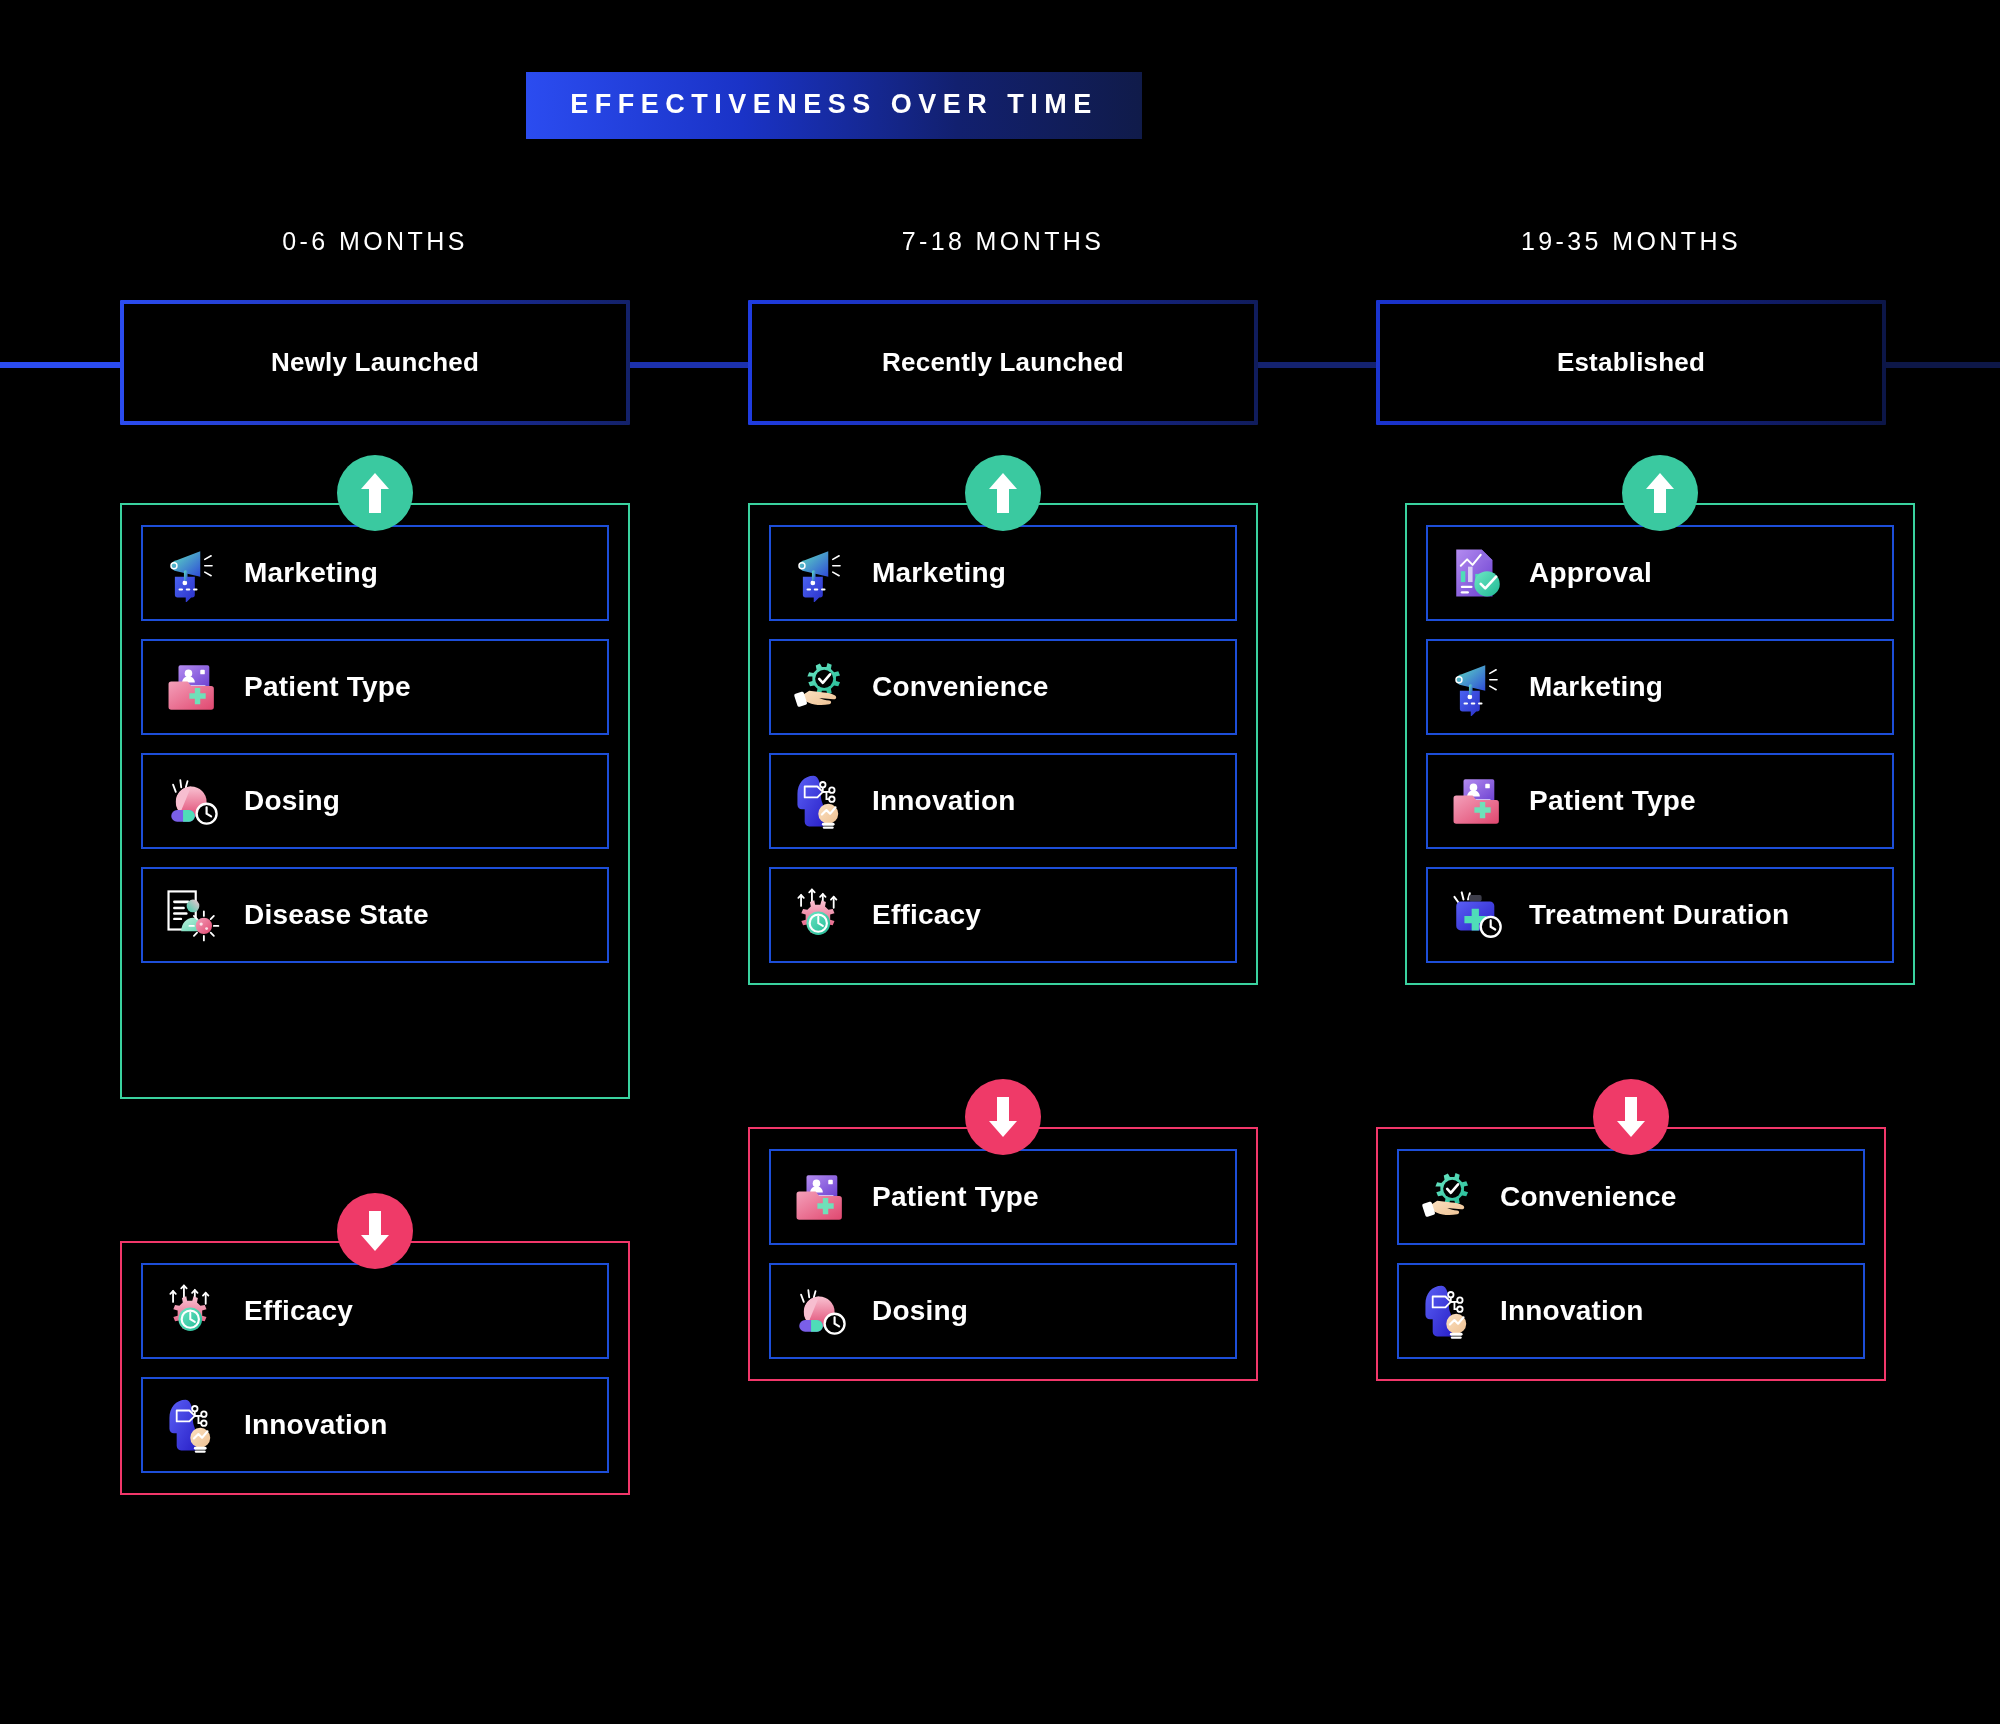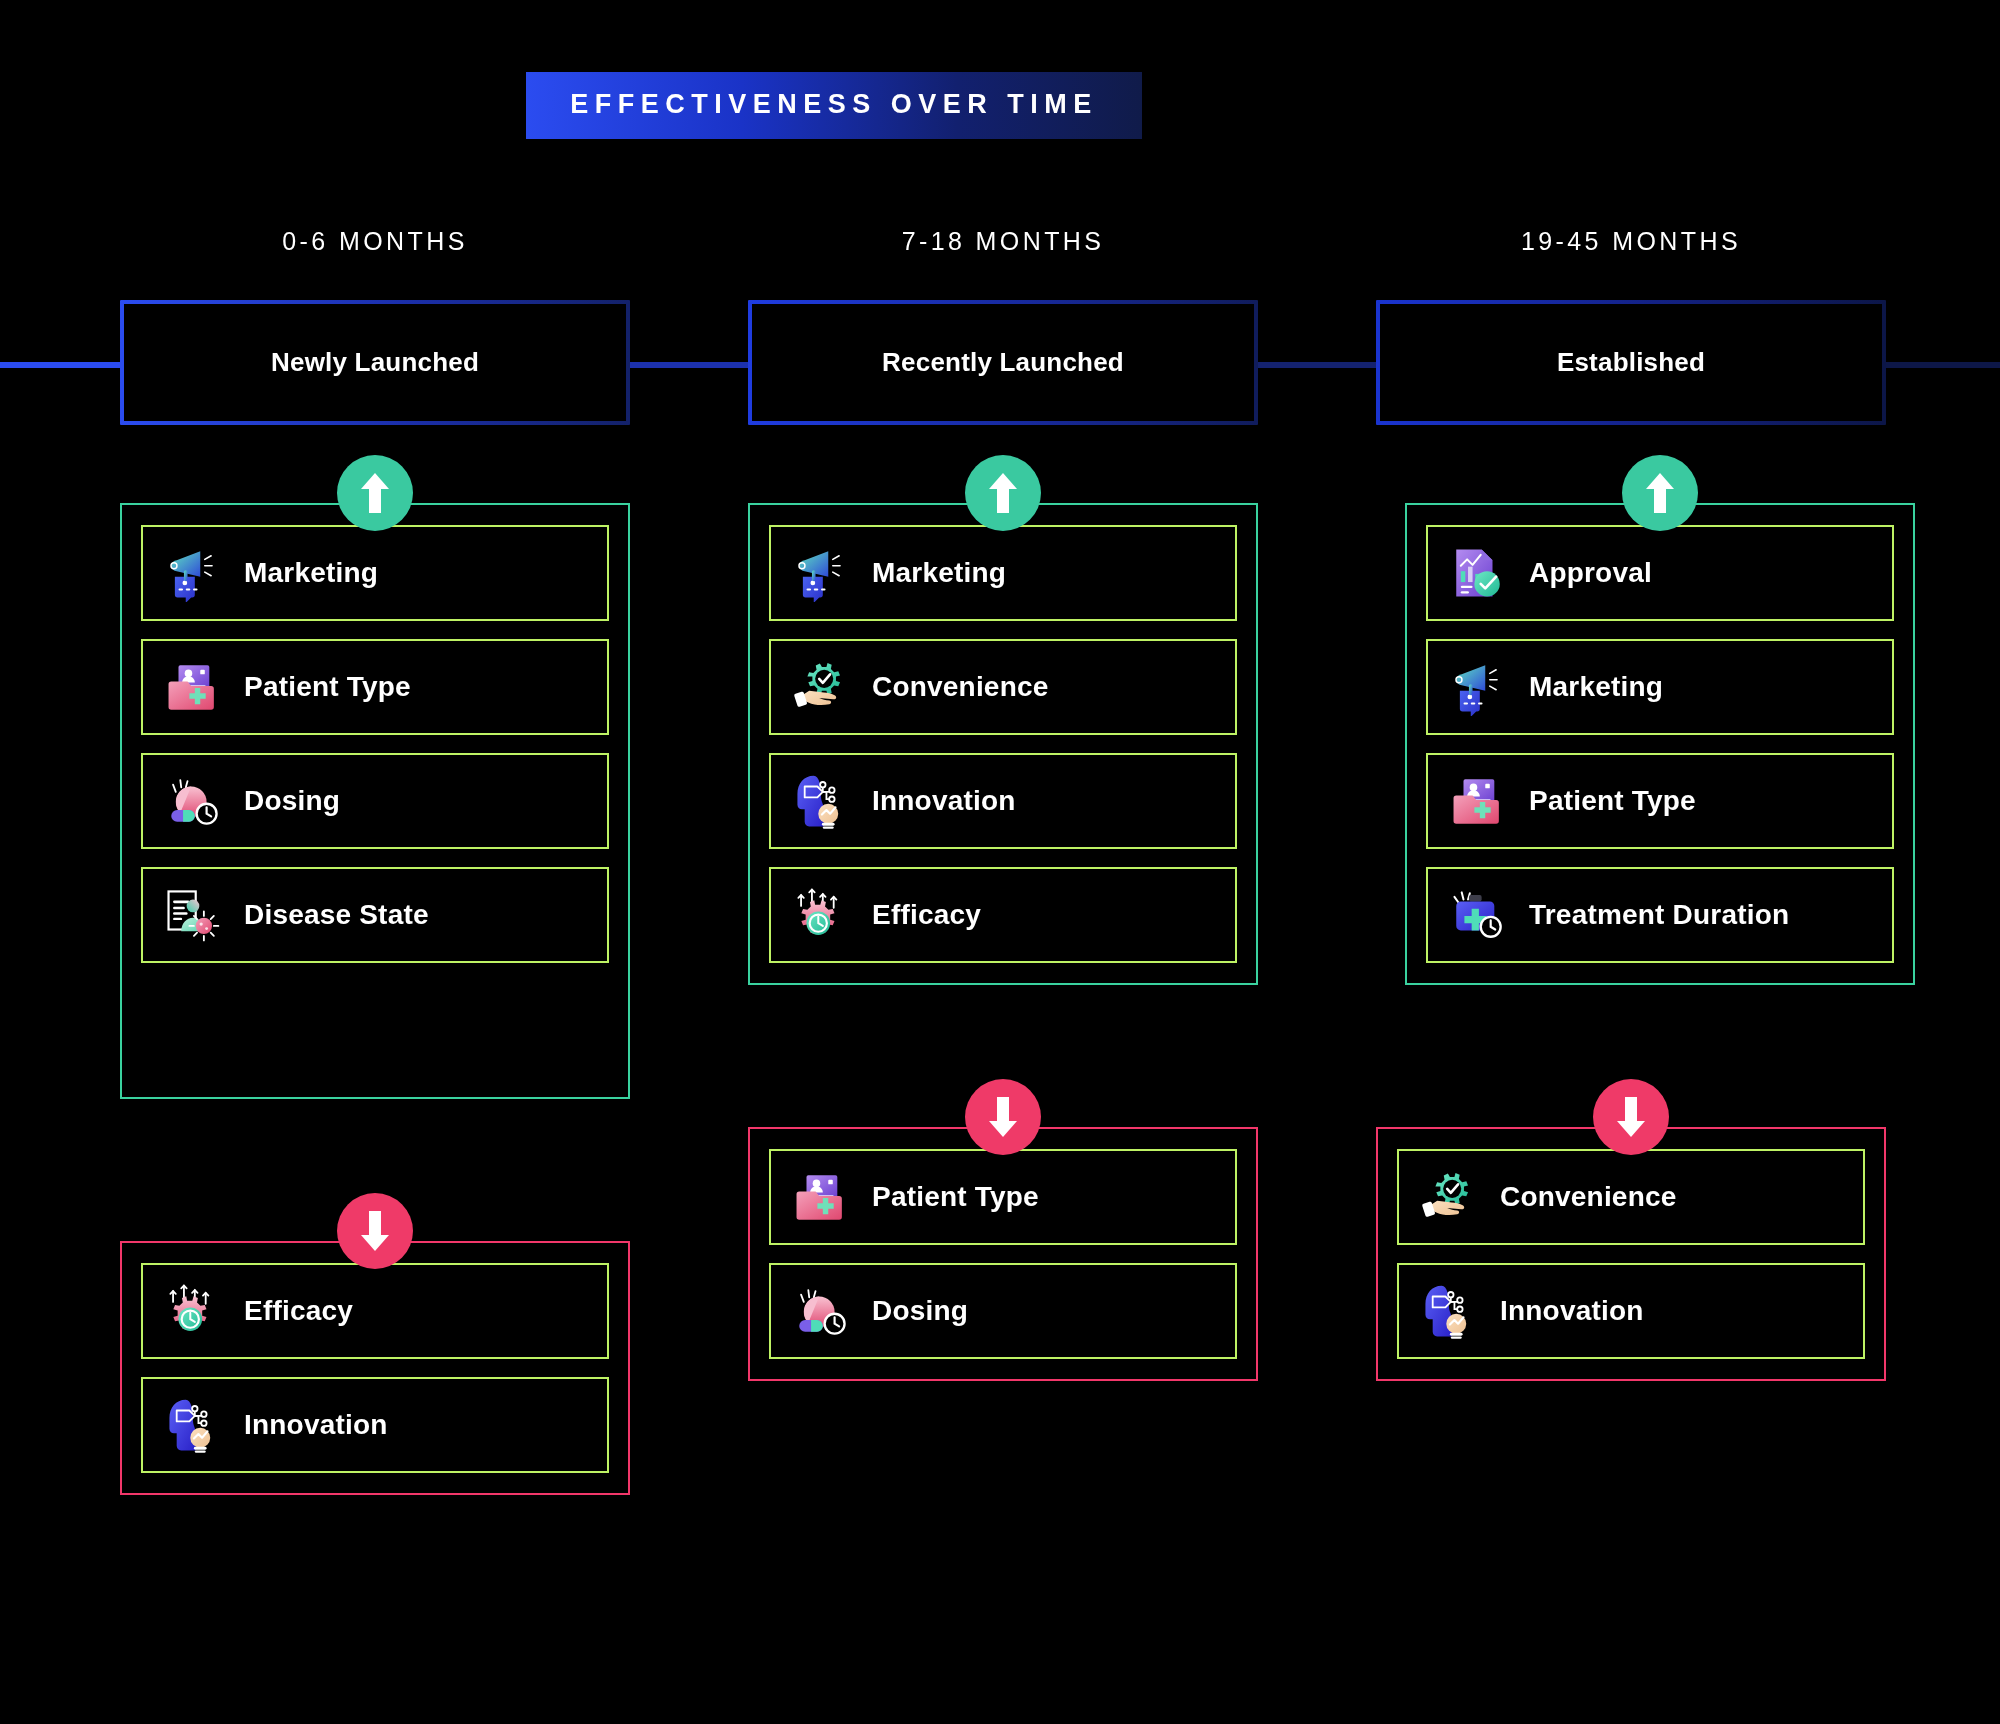--- a/index.html
+++ b/index.html
@@ -60,21 +60,21 @@
     position:absolute;top:-48px;left:50%;transform:translateX(-50%);
     width:76px;height:76px;border-radius:50%;
     background:#3ac9a0;
     display:flex;align-items:center;justify-content:center;
     z-index:6;
   }
   .group.down .badge{background:#ef3a68;}
   .badge svg{display:block;}
   .items{position:relative;z-index:3;padding:22px 21px 22px 21px;display:flex;flex-direction:column;gap:18px;}
   .item{
-    border:2px solid #bef264;box-sizing:border-box;
+    border:2px solid #1d4ed8;box-sizing:border-box;
     height:96px;display:flex;align-items:center;gap:22px;padding-left:21px;
     background:#000;
   }
   .item-label{font-size:28px;font-weight:700;letter-spacing:0.2px;color:#ffffff;}
   .ico{width:58px;height:58px;flex:0 0 58px;display:block;}
 </style>
 </head>
 <body>
 
 <div class="stage">
@@ -329,21 +329,21 @@
       <circle cx="47" cy="46" r="11" fill="#000" stroke="#fff" stroke-width="2.6"></circle>
       <path d="M47 39v7l5 3" stroke="#fff" stroke-width="2.4" stroke-linecap="round" fill="none"></path>
     </svg>
               </span>
               <span class="item-label">Dosing</span>
             </div>
           </div>
         </div>
       </div>
       <div class="col col-2">
-        <div class="months">19-45 MONTHS</div>
+        <div class="months">19-35 MONTHS</div>
         <div class="phase-box pb-2">
           <div class="pb-border">
             <div class="pb-mask"></div>
           </div>
           <div class="pb-inner">Established</div>
         </div>
         <div class="group up" style="top: 503px; height: 482px; margin-left: 29px;">
           <div class="group-frame"></div>
           <div class="badge">
             <svg width="40" height="44" viewBox="0 0 40 44">

